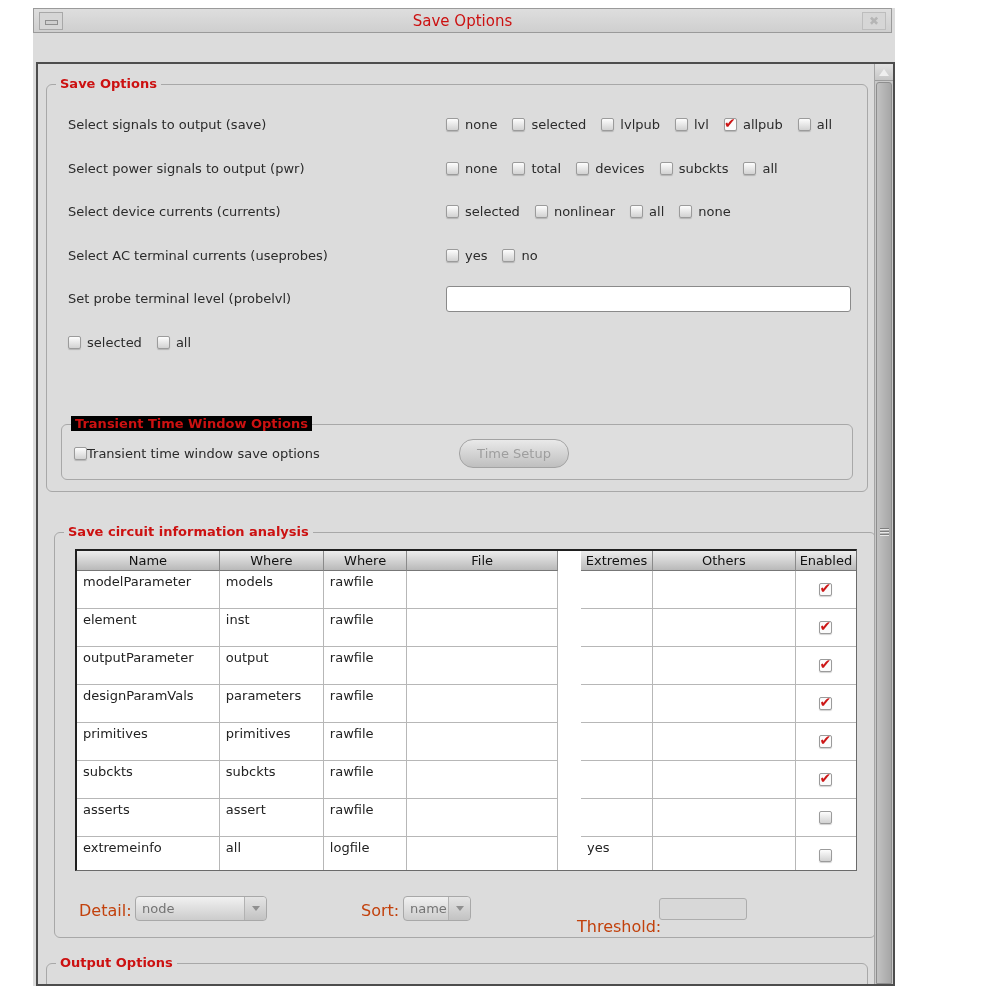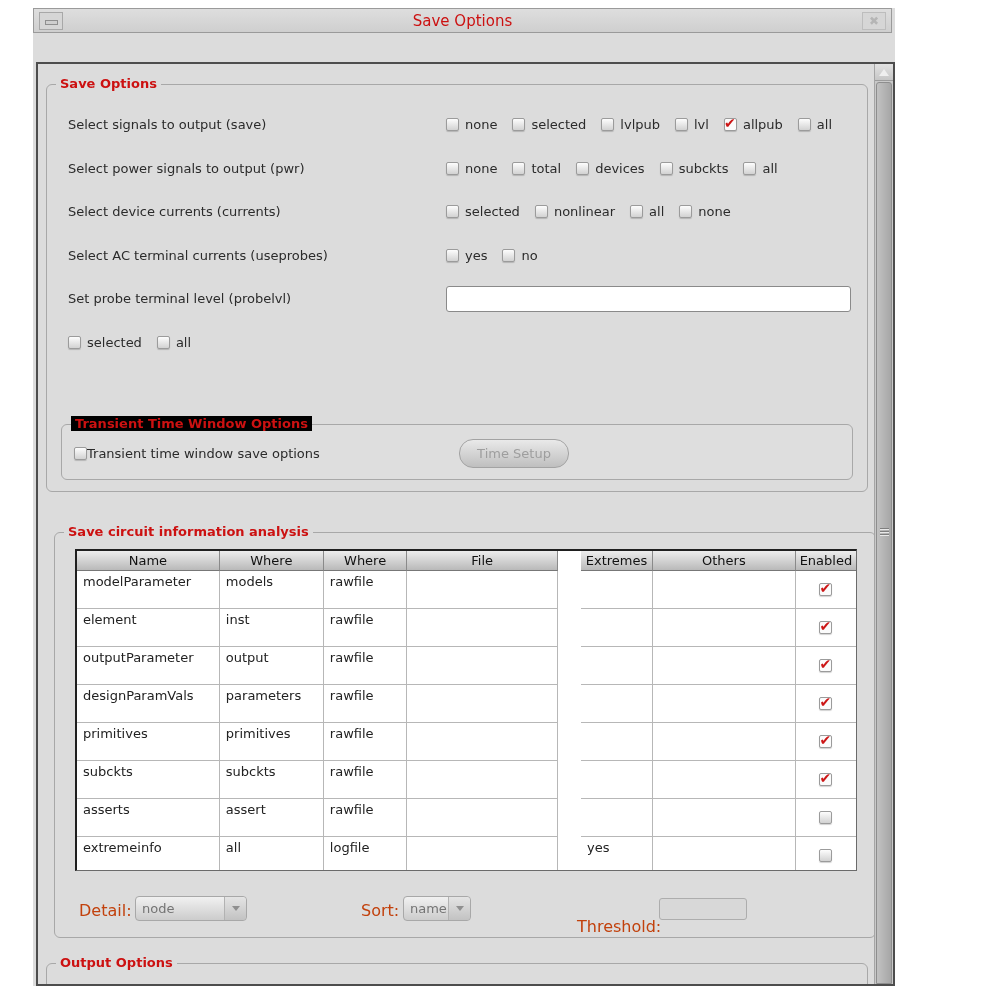--- a/index.html
+++ b/index.html
@@ -116,21 +116,21 @@
     display:flex; align-items:center; cursor:pointer; }
   .dd-text { flex:1; font-size:13px; color:#747474; padding-left:6px; overflow:hidden; }
   .dd-arrow { width:22px; align-self:stretch; border-left:1px solid #b2b2b2;
     display:flex; align-items:center; justify-content:center;
     background:linear-gradient(180deg,#e4e4e4,#c2c2c2); border-radius:0 4px 4px 0; }
   .dd-arrow::after { content:""; width:0; height:0; border-left:4px solid transparent;
     border-right:4px solid transparent; border-top:5px solid #8f8f8f; }
   .smallfield { position:absolute; top:5px; height:22px; border:1px solid #adadad;
     border-radius:3px; background:#d8d8d8; font-family:"DejaVu Sans", sans-serif; }
 
-  .lbl-detail { left:24px; }      .dd-detail { left:80px;  width:112px; }
+  .lbl-detail { left:24px; }      .dd-detail { left:80px;  width:132px; }
   .lbl-sort   { left:306px; }     .dd-sort   { left:348px; width:68px; }
   .lbl-thresh { left:522px;margin-top:16px; }     .fld-thresh{ left:604px; width:88px; }
 </style>
 </head>
 <body>
 
 <div class="window">
 
   <div class="titlebar">
     <div class="win-btn minimize"></div>

